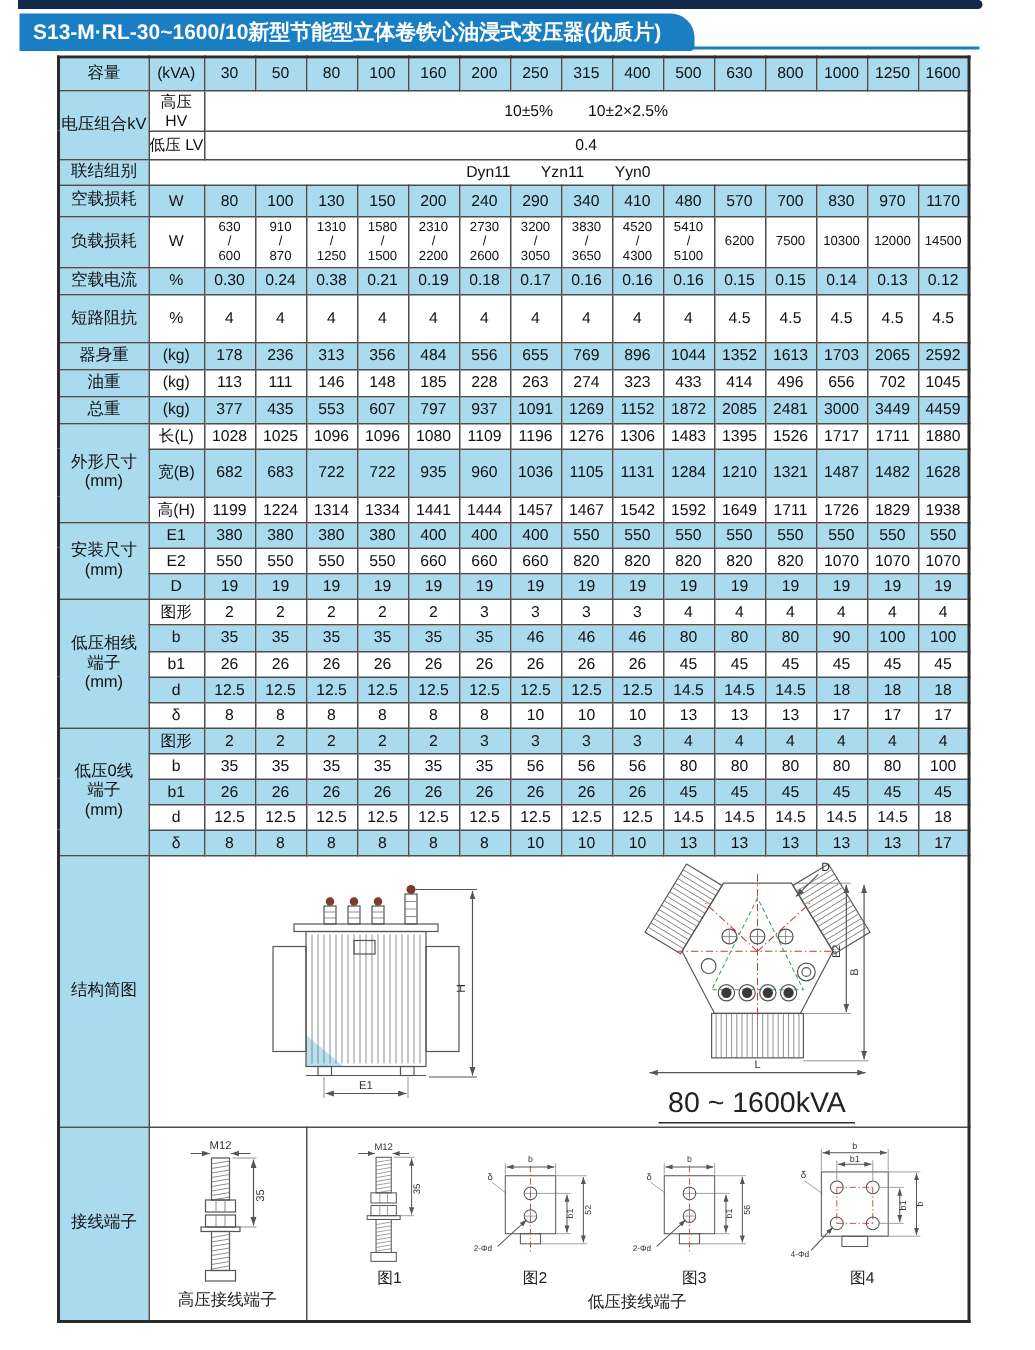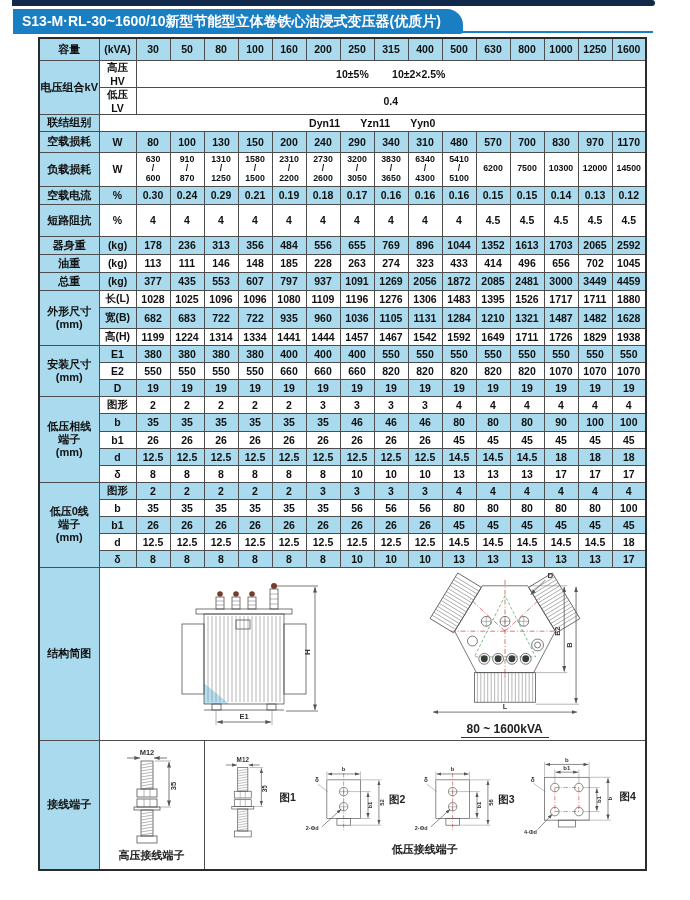--- a/index.html
+++ b/index.html
@@ -6,37 +6,37 @@
   .page{position:relative;width:690px;height:900px;background:#fff;overflow:hidden;
         font-family:"Liberation Sans","DejaVu Sans",sans-serif;color:#111;}
   .topbar{position:absolute;left:12px;top:0;width:643px;height:6px;background:#12294b;
           border-radius:0 8px 8px 0;}
   .titlebar{position:absolute;left:13px;top:9px;width:450px;height:25px;background:#1a7ec2;
             border-radius:0 16px 3px 0;color:#fff;font-size:14px;font-weight:bold;
             line-height:25px;padding-left:9px;box-sizing:border-box;white-space:nowrap;overflow:hidden;}
   .titleline{position:absolute;left:445px;top:31px;width:208px;height:2px;background:#1a7ec2;}
 
   table.spec{position:absolute;left:38px;top:37px;width:607px;border-collapse:collapse;
-             table-layout:fixed;font-size:10.5px;color:#101010;font-weight:bold;}
+             table-layout:fixed;font-size:10.5px;color:#101010;}
   table.spec td{border:1px solid #4d4d4d;text-align:center;padding:0;overflow:hidden;
                 vertical-align:middle;}
   table.spec{border:2px solid #2b2b2b;}
   td.lbl{background:#a9daee;white-space:pre-line;font-size:11px;line-height:13px;}
   td.shade{background:#a9daee;}
   td.left{text-align:left;padding-left:4px;}
   td.small{font-size:8.8px;line-height:9.6px;white-space:pre-line;}
   td.merged{white-space:pre;text-align:center;padding-left:130px;}
   td.diagcell{background:#fff;vertical-align:middle;}
 
   .structrow{display:flex;align-items:center;justify-content:space-around;padding:2px 8px 2px 26px;}
   .vbox{display:flex;flex-direction:column;align-items:center;justify-content:flex-end;height:100%;}
-  .kva{font-size:12px;color:#222;border-bottom:1.5px solid #333;padding:0 6px 1px 6px;margin-top:2px;}
+  .kva{font-size:19px;color:#222;border-bottom:1.5px solid #333;padding:0 6px 1px 6px;margin-top:2px;}
   .cap{font-size:11px;color:#222;margin-top:1px;}
   .figrow{display:flex;justify-content:space-evenly;align-items:flex-end;}
-  .fig{display:flex;flex-direction:row;align-items:center;}
+  .fig{display:flex;flex-direction:column;align-items:center;}
   .figcap{font-size:10.5px;color:#222;}
   .hvbox{display:flex;flex-direction:column;align-items:center;justify-content:flex-end;}
 
   .notes{position:absolute;left:38px;top:841px;width:625px;font-size:12.5px;line-height:20px;
          color:#1c1c1c;text-align:left;}
 
   svg text{fill:#333;font-family:"Liberation Sans","DejaVu Sans",sans-serif;}
   .dln{stroke:#555;stroke-width:0.8;fill:none;}
   .thin{stroke:#777;stroke-width:0.55;fill:none;}
   .red{stroke:#cc3a3a;stroke-width:0.7;fill:none;stroke-dasharray:5 2 1 2;}
@@ -107,21 +107,21 @@
           <td class="lbl">空载损耗</td>
           <td class="sub shade">W</td>
           <td class="val shade">80</td>
           <td class="val shade">100</td>
           <td class="val shade">130</td>
           <td class="val shade">150</td>
           <td class="val shade">200</td>
           <td class="val shade">240</td>
           <td class="val shade">290</td>
           <td class="val shade">340</td>
-          <td class="val shade">310</td>
+          <td class="val shade">410</td>
           <td class="val shade">480</td>
           <td class="val shade">570</td>
           <td class="val shade">700</td>
           <td class="val shade">830</td>
           <td class="val shade">970</td>
           <td class="val shade">1170</td>
         </tr>
         <tr style="height: 34px;">
           <td class="lbl">负载损耗</td>
           <td class="sub">W</td>
@@ -142,38 +142,38 @@
 2200</td>
           <td class="val small">2730
 /
 2600</td>
           <td class="val small">3200
 /
 3050</td>
           <td class="val small">3830
 /
 3650</td>
-          <td class="val small">6340
+          <td class="val small">4520
 /
 4300</td>
           <td class="val small">5410
 /
 5100</td>
           <td class="val small">6200</td>
           <td class="val small">7500</td>
           <td class="val small">10300</td>
           <td class="val small">12000</td>
           <td class="val small">14500</td>
         </tr>
         <tr style="height: 18px;">
           <td class="lbl">空载电流</td>
           <td class="sub shade">%</td>
           <td class="val shade">0.30</td>
           <td class="val shade">0.24</td>
-          <td class="val shade">0.29</td>
+          <td class="val shade">0.38</td>
           <td class="val shade">0.21</td>
           <td class="val shade">0.19</td>
           <td class="val shade">0.18</td>
           <td class="val shade">0.17</td>
           <td class="val shade">0.16</td>
           <td class="val shade">0.16</td>
           <td class="val shade">0.16</td>
           <td class="val shade">0.15</td>
           <td class="val shade">0.15</td>
           <td class="val shade">0.14</td>
@@ -241,21 +241,21 @@
           <td class="lbl">总重</td>
           <td class="sub shade">(kg)</td>
           <td class="val shade">377</td>
           <td class="val shade">435</td>
           <td class="val shade">553</td>
           <td class="val shade">607</td>
           <td class="val shade">797</td>
           <td class="val shade">937</td>
           <td class="val shade">1091</td>
           <td class="val shade">1269</td>
-          <td class="val shade">2056</td>
+          <td class="val shade">1152</td>
           <td class="val shade">1872</td>
           <td class="val shade">2085</td>
           <td class="val shade">2481</td>
           <td class="val shade">3000</td>
           <td class="val shade">3449</td>
           <td class="val shade">4459</td>
         </tr>
         <tr style="height: 17px;">
           <td class="lbl" rowspan="3">外形尺寸
 (mm)</td>
@@ -269,21 +269,21 @@
           <td class="val">1196</td>
           <td class="val">1276</td>
           <td class="val">1306</td>
           <td class="val">1483</td>
           <td class="val">1395</td>
           <td class="val">1526</td>
           <td class="val">1717</td>
           <td class="val">1711</td>
           <td class="val">1880</td>
         </tr>
-        <tr style="height: 21px;">
+        <tr style="height: 32px;">
           <td class="sub shade">宽(B)</td>
           <td class="val shade">682</td>
           <td class="val shade">683</td>
           <td class="val shade">722</td>
           <td class="val shade">722</td>
           <td class="val shade">935</td>
           <td class="val shade">960</td>
           <td class="val shade">1036</td>
           <td class="val shade">1105</td>
           <td class="val shade">1131</td>

